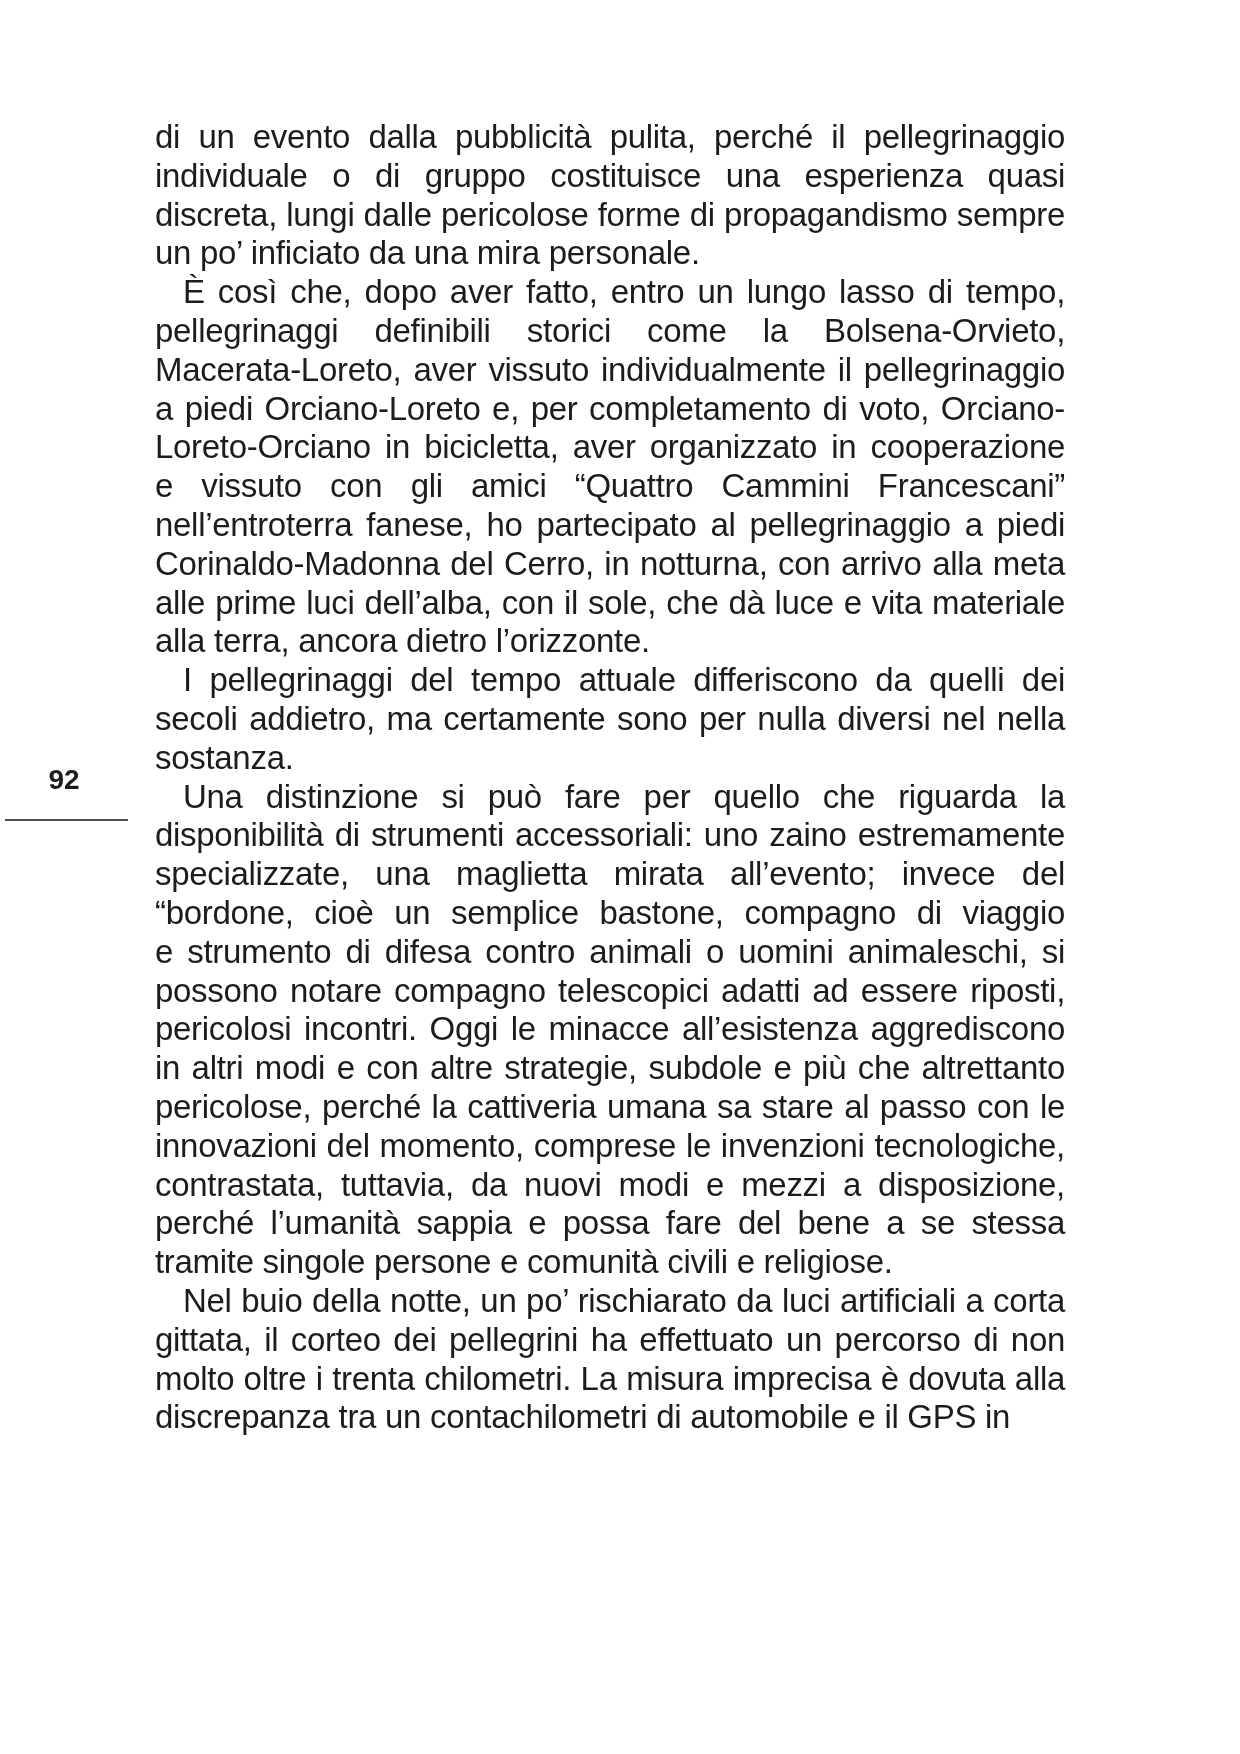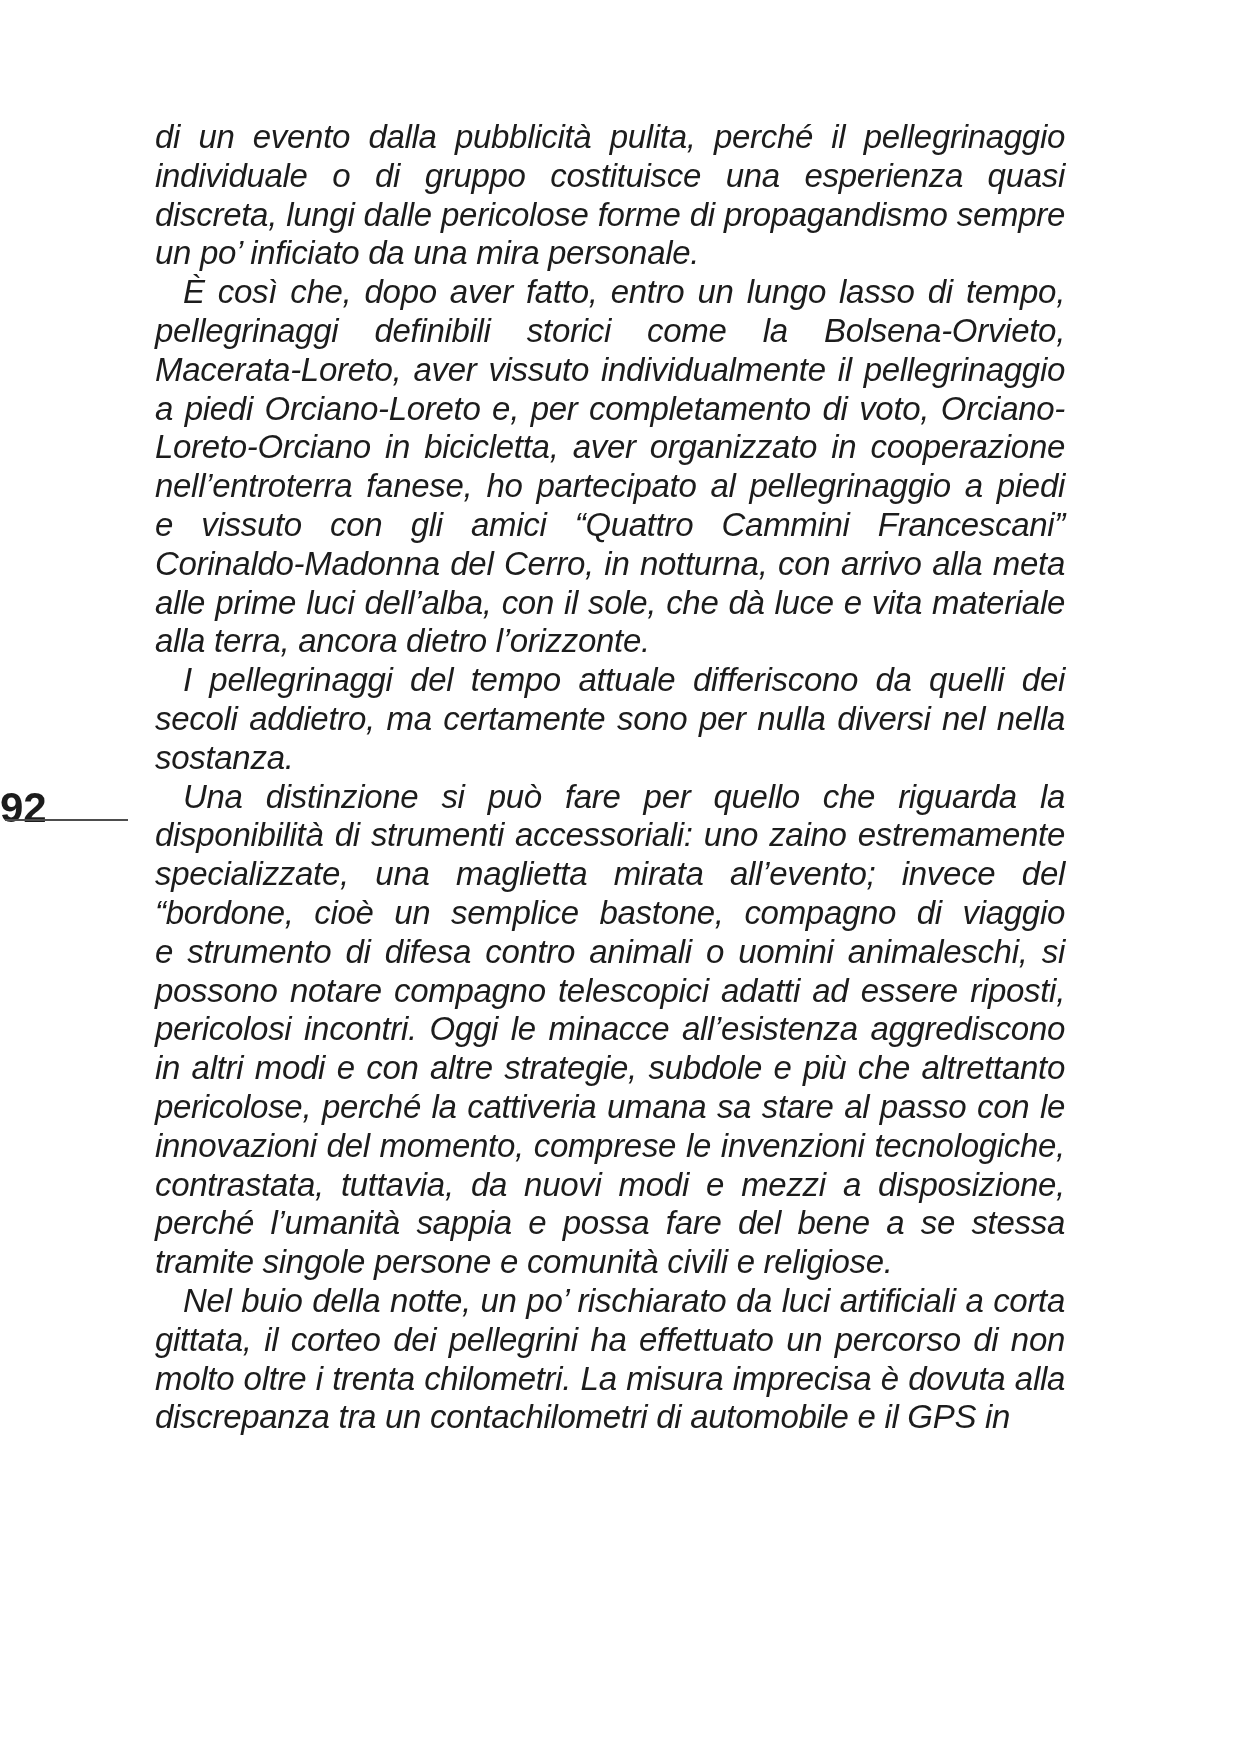--- a/index.html
+++ b/index.html
@@ -25,40 +25,38 @@
     line-height: 38.8px;
     letter-spacing: -0.3px;
     color: #1c1c1c;
   }
   .para { margin: 0; padding: 0; }
   .line {
     text-align: justify;
     text-align-last: justify;
     -moz-text-align-last: justify;
     white-space: normal;
-    font-style: italic;
   }
   .line.last {
     text-align-last: left;
     -moz-text-align-last: left;
   }
   .line.first {
     text-indent: 28px;
   }
   .folio {
     position: absolute;
     left: 0;
     top: 764px;
     width: 128px;
-    text-align: left;
-    font-size: 42px;
+    text-align: center;
+    font-size: 28px;
     font-weight: bold;
     color: #1c1c1c;
     letter-spacing: 0;
-    margin-top: 20px;
   }
   .folio-rule {
     position: absolute;
     left: 5px;
     top: 819px;
     width: 123px;
     height: 2px;
     background: #4d4d4d;
   }
 </style>
@@ -74,22 +72,22 @@
         <div class="line">individuale o di gruppo costituisce una esperienza quasi</div>
         <div class="line">discreta, lungi dalle pericolose forme di propagandismo sempre</div>
         <div class="line last">un po’ inficiato da una mira personale.</div>
       </div>
       <div class="para">
         <div class="line first">È così che, dopo aver fatto, entro un lungo lasso di tempo,</div>
         <div class="line">pellegrinaggi definibili storici come la Bolsena-Orvieto,</div>
         <div class="line">Macerata-Loreto, aver vissuto individualmente il pellegrinaggio</div>
         <div class="line">a piedi Orciano-Loreto e, per completamento di voto, Orciano-</div>
         <div class="line">Loreto-Orciano in bicicletta, aver organizzato in cooperazione</div>
+        <div class="line">e vissuto  con gli amici “Quattro Cammini Francescani”</div>
         <div class="line">nell’entroterra fanese, ho partecipato al pellegrinaggio a piedi</div>
-        <div class="line">e vissuto  con gli amici “Quattro Cammini Francescani”</div>
         <div class="line">Corinaldo-Madonna del Cerro, in notturna, con arrivo alla meta</div>
         <div class="line">alle prime luci dell’alba, con il sole, che dà luce e vita materiale</div>
         <div class="line last">alla terra, ancora dietro l’orizzonte.</div>
       </div>
       <div class="para">
         <div class="line first">I pellegrinaggi del tempo attuale differiscono da quelli dei</div>
         <div class="line">secoli addietro, ma certamente sono per nulla diversi nel nella</div>
         <div class="line last">sostanza.</div>
       </div>
       <div class="para">

